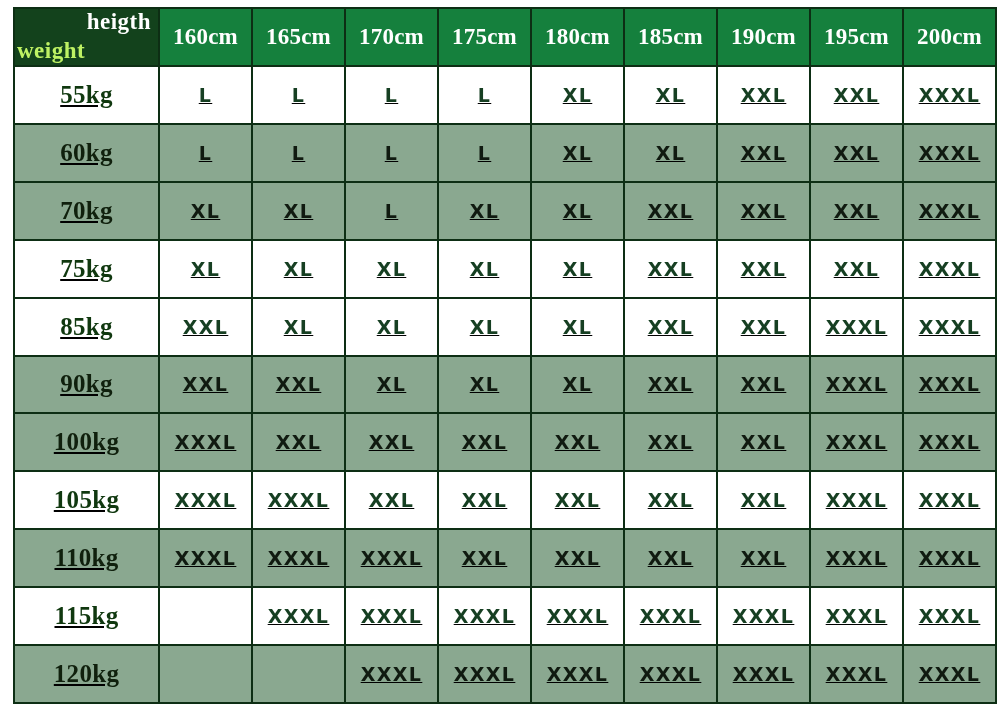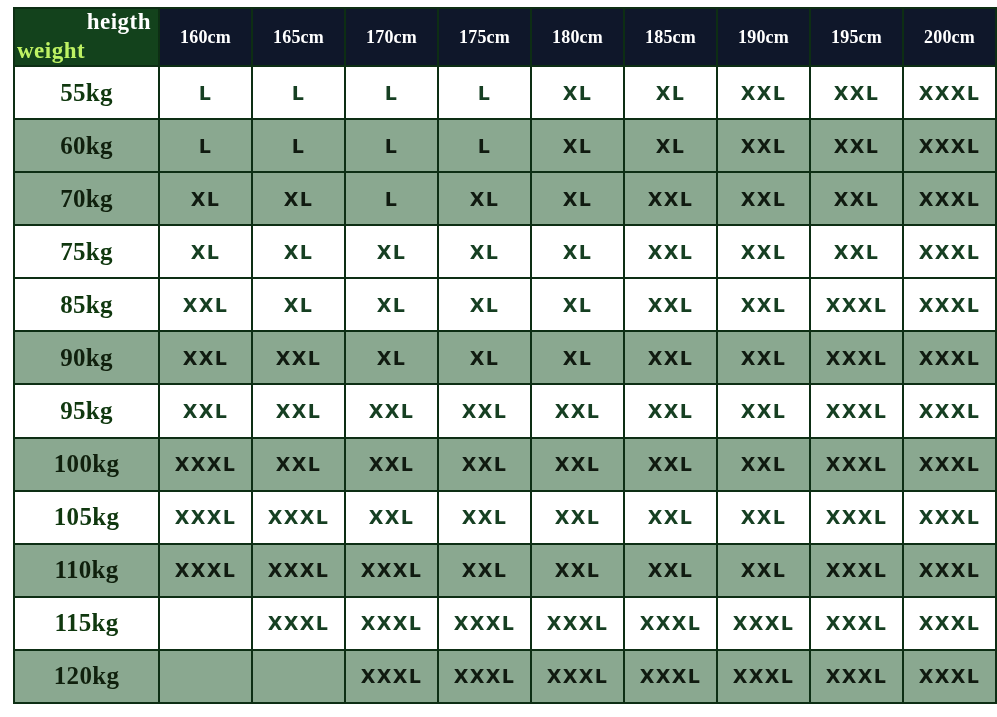--- a/index.html
+++ b/index.html
@@ -69,30 +69,30 @@
     left: 2px;
     bottom: 2px;
     color: #bef264;
     font-size: 23px;
     font-weight: bold;
     letter-spacing: 0.5px;
     line-height: 1.05;
     white-space: nowrap;
   }
   th.height-head {
-    background: #0f172a;
+    background: #15803d;
     color: #ffffff;
-    font-size: 18px;
+    font-size: 23px;
     font-weight: bold;
     letter-spacing: 0.2px;
     white-space: nowrap;
   }
 
   
-  tr.data-row { height: 28px; }
+  tr.data-row { height: 28px; text-decoration: underline; }
   tr.row-odd  td { background: #ffffff; }
   tr.row-even td { background: #8aa890; }
 
   td.weight-cell {
     color: #10380f;
     font-size: 25px;
     font-weight: bold;
     letter-spacing: 0.3px;
     white-space: nowrap;
   }
@@ -211,32 +211,20 @@
           <td class="size-cell">XXL</td>
           <td class="size-cell">XXL</td>
           <td class="size-cell">XL</td>
           <td class="size-cell">XL</td>
           <td class="size-cell">XL</td>
           <td class="size-cell">XXL</td>
           <td class="size-cell">XXL</td>
           <td class="size-cell">XXXL</td>
           <td class="size-cell">XXXL</td>
         </tr>
-        <tr class="data-row row-odd">
-          <td class="weight-cell">95kg</td>
-          <td class="size-cell">XXL</td>
-          <td class="size-cell">XXL</td>
-          <td class="size-cell">XXL</td>
-          <td class="size-cell">XXL</td>
-          <td class="size-cell">XXL</td>
-          <td class="size-cell">XXL</td>
-          <td class="size-cell">XXL</td>
-          <td class="size-cell">XXXL</td>
-          <td class="size-cell">XXXL</td>
-        </tr>
         <tr class="data-row row-even">
           <td class="weight-cell">100kg</td>
           <td class="size-cell">XXXL</td>
           <td class="size-cell">XXL</td>
           <td class="size-cell">XXL</td>
           <td class="size-cell">XXL</td>
           <td class="size-cell">XXL</td>
           <td class="size-cell">XXL</td>
           <td class="size-cell">XXL</td>
           <td class="size-cell">XXXL</td>

